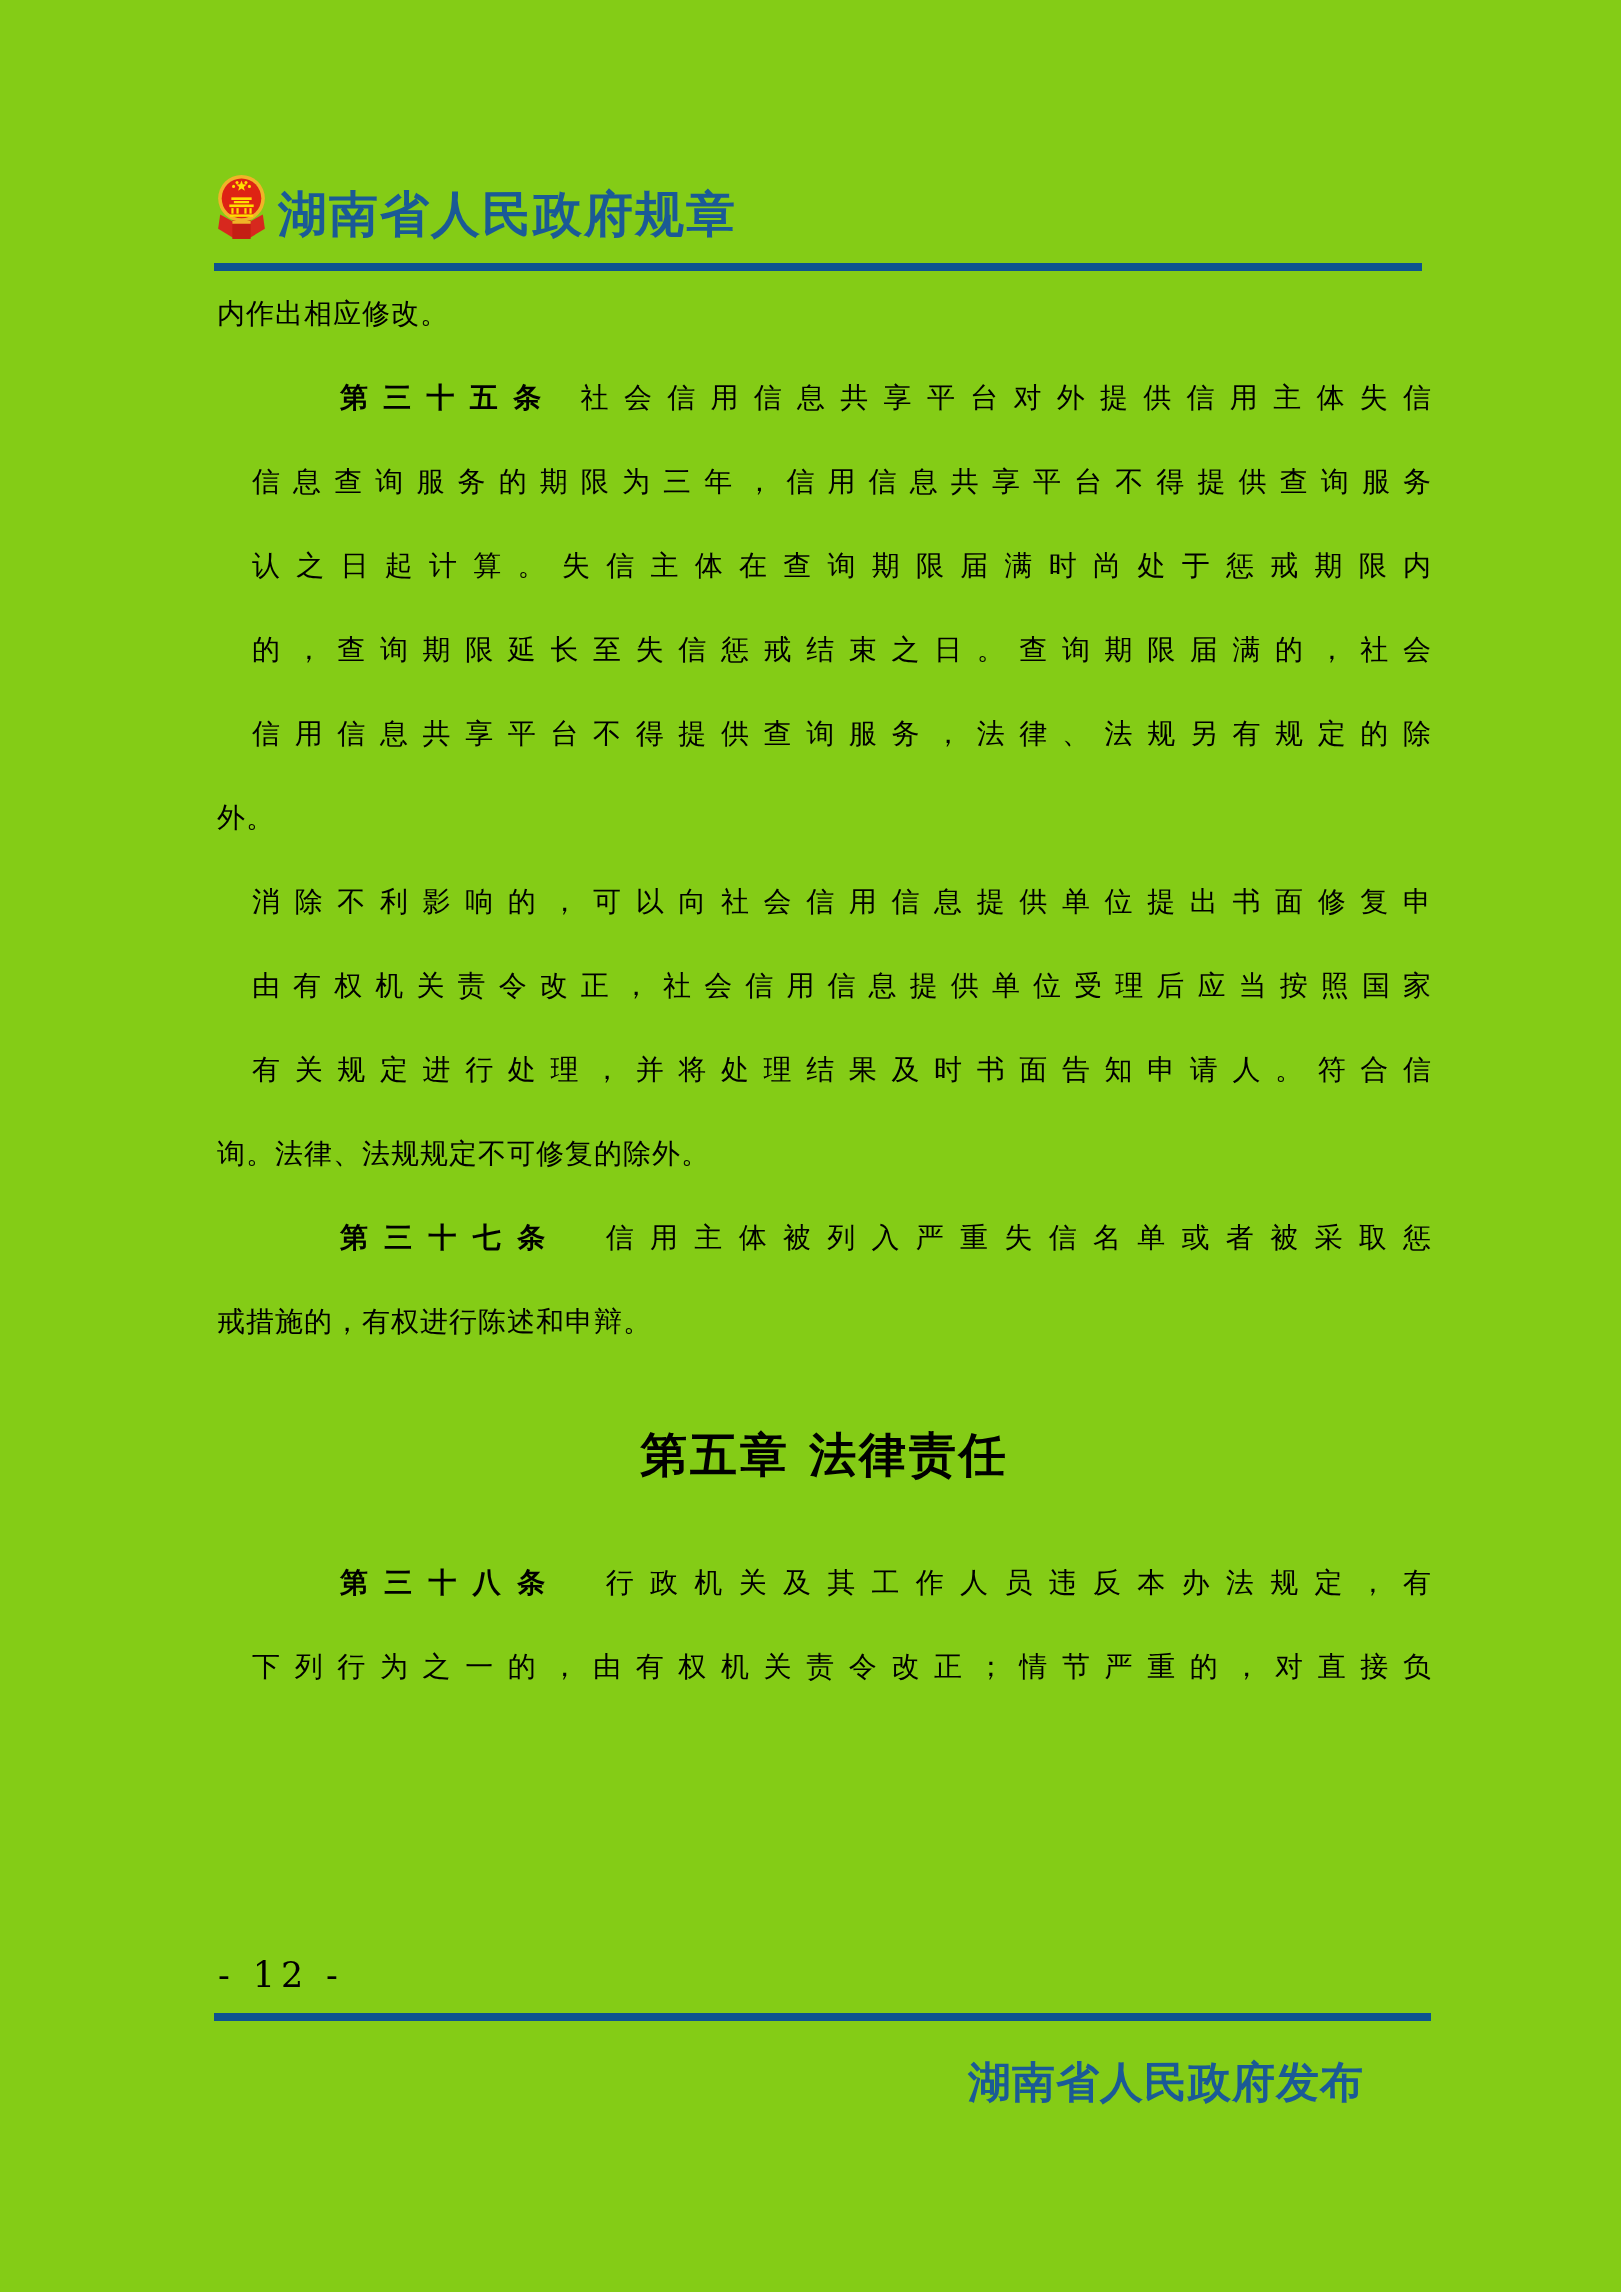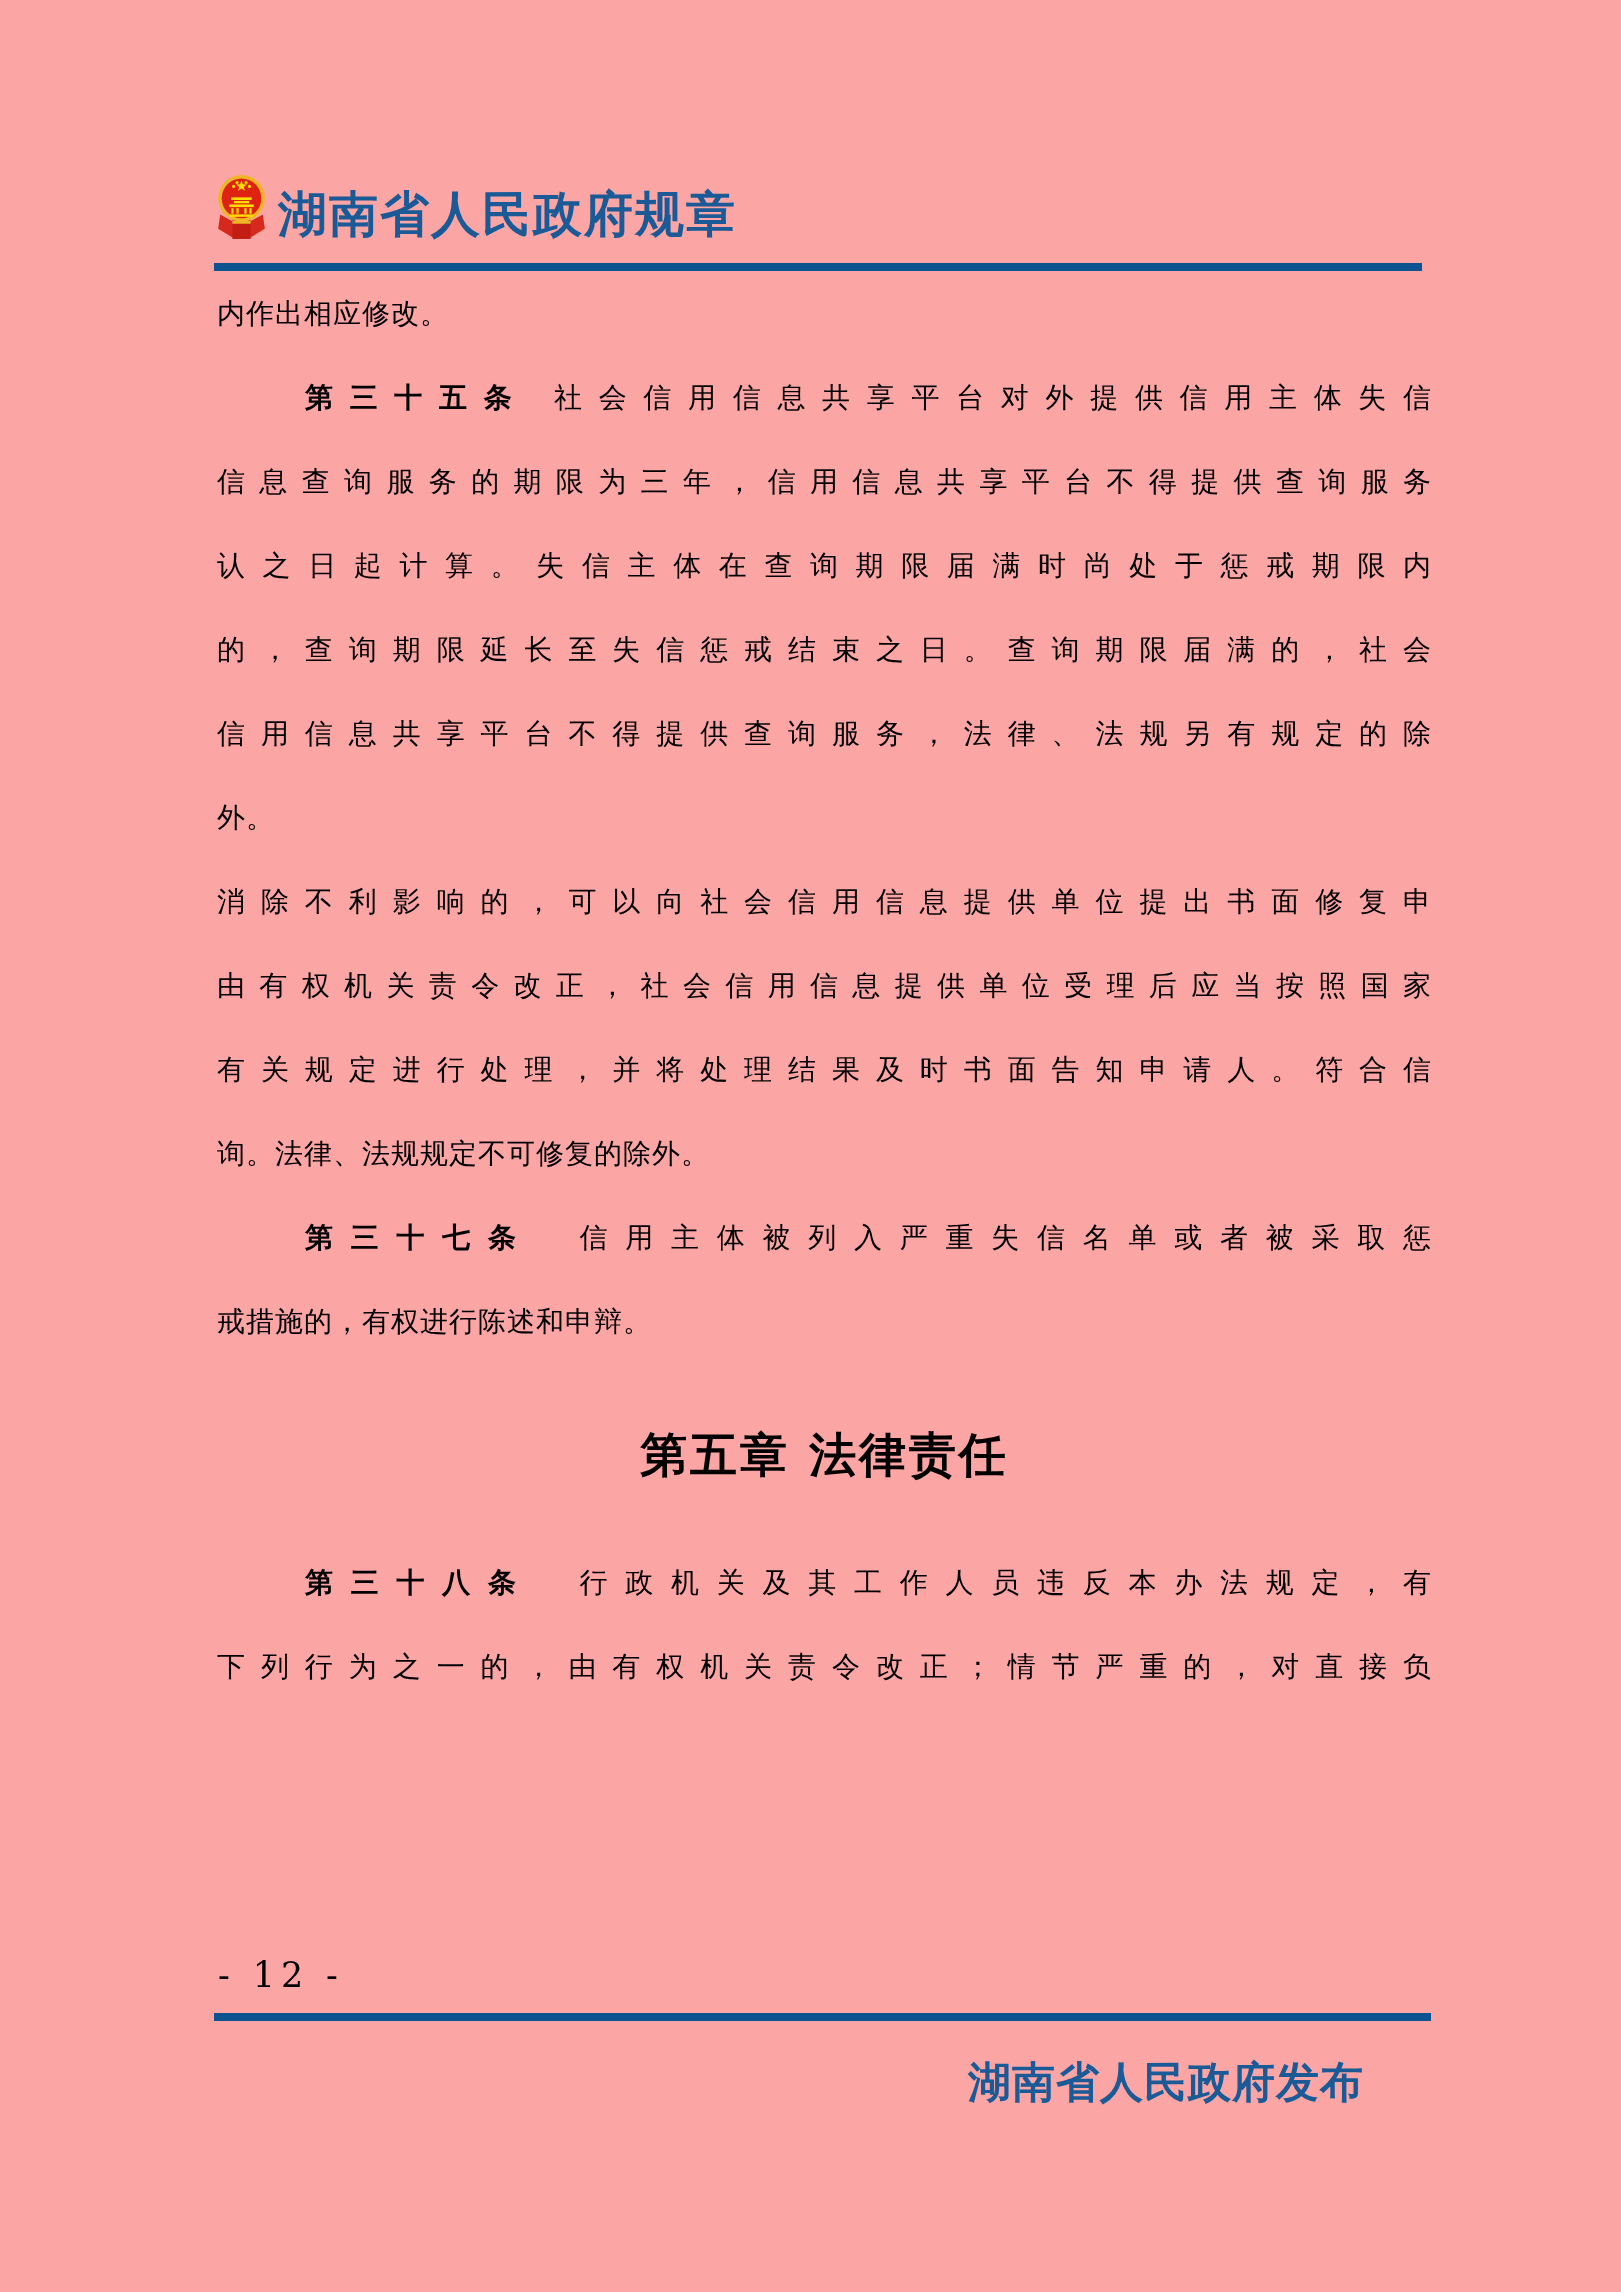--- a/index.html
+++ b/index.html
@@ -4,21 +4,21 @@
 <style>
   html, body {
     margin: 0;
     padding: 0;
     background: #ffffff;
   }
   .page {
     position: relative;
     width: 1621px;
     height: 2293px;
-    background: #fca5a5;
+    background: #84cc16;
     font-family: "DejaVu Serif", serif;
     overflow: hidden;
     color: #000000;
   }
   .header-emblem {
     position: absolute;
     left: 217px;
     top: 174px;
     width: 49px;
     height: 67px;
@@ -51,20 +51,21 @@
   .line {
     font-size: 28px;
     line-height: 84px;
     height: 84px;
     letter-spacing: 1px;
     text-align: left;
   }
   .line.fill {
     text-align: justify;
     text-align-last: justify;
+    margin-left: 35px;
   }
   .line.indent {
     text-indent: 88px;
   }
   .art-no {
     font-family: "DejaVu Sans", sans-serif;
     font-weight: bold;
   }
   .chapter-heading {
     font-size: 47px;

